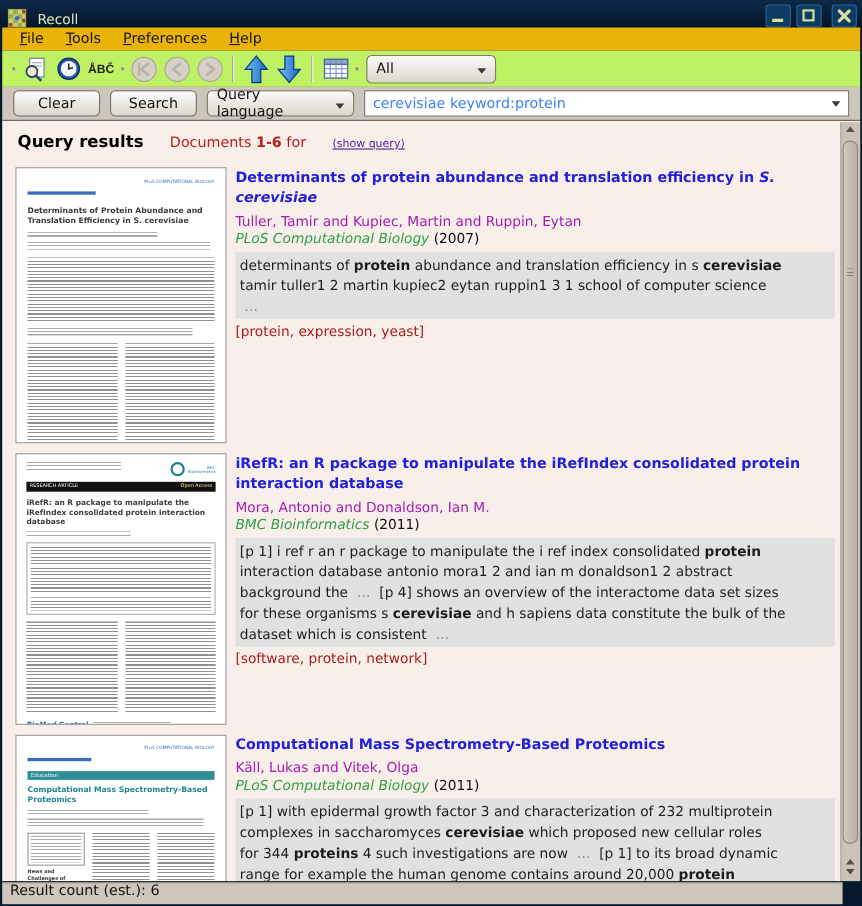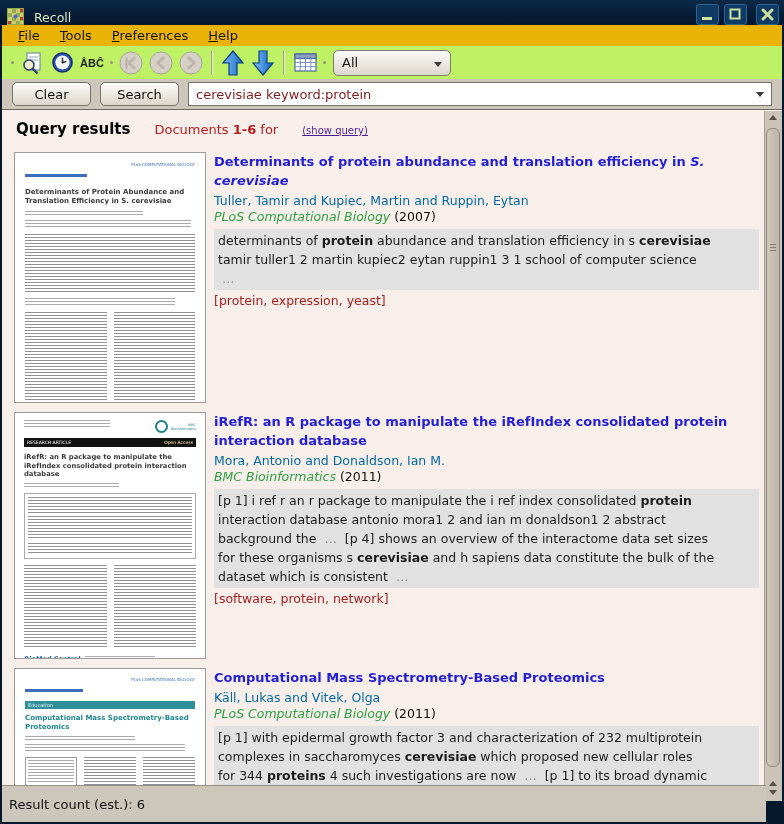--- a/index.html
+++ b/index.html
@@ -31,35 +31,35 @@
   .abc{font-size:11px;font-weight:bold;color:#222;letter-spacing:0px;}
   .combo{height:26px;border:1px solid #7f7a6e;border-radius:5px;background:linear-gradient(#fbfaf8,#dcd7cc);display:flex;align-items:center;position:relative;box-sizing:border-box;font-size:13px;color:#111;padding:0 22px 0 8px;}
   .combo .chev{position:absolute;right:8px;top:11px;width:0;height:0;border-left:4px solid transparent;border-right:4px solid transparent;border-top:5px solid #3a3a3a;}
   .combo.all{width:118px;margin-left:4px;}
 
   
   .searchrow{position:absolute;top:79px;left:2px;right:2px;height:30px;background:#cdc6ba;display:flex;align-items:center;padding:0 10px;box-sizing:border-box;gap:9px;}
   .push-btn{width:79px;height:24px;border:1px solid #76716a;border-radius:5px;background:linear-gradient(#fdfdfc,#dbd6cb);font-size:13px;color:#111;font-family:inherit;}
   .combo.qlang{width:134px;height:24px;border-radius:5px;}
   .query-wrap{flex:1;position:relative;height:24px;}
-  .query-input{width:100%;height:24px;box-sizing:border-box;border:1px solid #76716a;border-radius:0;background:#fff;font-size:13px;font-family:inherit;color:#7f1d1d;padding:0 24px 0 7px;}
+  .query-input{width:100%;height:24px;box-sizing:border-box;border:1px solid #76716a;border-radius:0;background:#fff;font-size:13px;font-family:inherit;color:#3b82f6;padding:0 24px 0 7px;}
   .query-wrap .chev{position:absolute;right:8px;top:10px;width:0;height:0;border-left:4px solid transparent;border-right:4px solid transparent;border-top:5px solid #3a3a3a;}
 
   
   .results-pane{position:absolute;top:109px;left:2px;right:2px;bottom:23px;background:#f8efeb;border-top:1px solid #6f6a61;overflow:hidden;box-sizing:border-box;}
   .results-scroll{margin-right:17px;padding:8px 6px 0 12px;}
   .res-header{display:flex;align-items:baseline;gap:24px;margin:2px 0 14px 2px;}
   .res-header .h1{font-size:15px;font-weight:bold;color:#000;}
   .res-header .docs{font-size:13px;color:#b91c1c;}
   .res-header a{font-size:10px;color:#4c1d95;text-decoration:underline;cursor:pointer;}
 
   .entry{display:flex;gap:8px;margin-bottom:9px;}
   .etext{flex:1;min-width:0;padding-top:0px;}
   .etitle{font-size:13px;font-weight:bold;color:#2420d6;line-height:19px;margin:0 0 3px 0;cursor:pointer;}
-  .eauthors{font-size:12.5px;color:#0369a1;line-height:16px;}
+  .eauthors{font-size:12.5px;color:#a21caf;line-height:16px;}
   .ejournal{font-size:12.5px;color:#0d0d0d;line-height:16px;margin-bottom:4px;}
   .ejournal .j{font-style:italic;}
   .snippet{font-size:12.5px;color:#1c1c1c;line-height:19px;background:#e1e1e1;padding:2px 4px;white-space:pre-wrap;}
   .ekeywords{font-size:12.5px;color:#a51e1e;line-height:17px;margin-top:2px;}
 
   
   .thumb{flex:0 0 192px;background:#fff;border:1px solid #9a9a9a;box-sizing:border-box;overflow:hidden;padding:9px 10px;cursor:pointer;}
   .t1{height:251px;}
   .t2{height:247px;padding:7px 9px;}
   .t3{height:250px;padding:8px 10px;}
@@ -88,21 +88,21 @@
   .tri{width:0;height:0;display:block;margin:0 auto;}
   .tri.up{border-left:4px solid transparent;border-right:4px solid transparent;border-bottom:5px solid #575048;}
   .tri.down{border-left:4px solid transparent;border-right:4px solid transparent;border-top:5px solid #575048;}
   .sb-arrow-top{position:absolute;top:4px;left:0;width:16px;}
   .sb-thumb{position:absolute;top:17px;left:1px;width:14px;bottom:34px;background:linear-gradient(to right,#cfc8bd,#bdb4a9);border:1px solid #8f877c;border-radius:6px;box-sizing:border-box;}
   .sb-grip{position:absolute;top:115px;left:3px;right:3px;height:7px;background:repeating-linear-gradient(to bottom,#857d72 0 1px,transparent 1px 3px);}
   .sb-btns{position:absolute;bottom:2px;left:0;width:16px;}
   .sb-btns .tri{margin:4px auto;}
 
   
-  .statusbar{position:absolute;left:2px;right:18px;bottom:2px;height:37px;background:#cdc6ba;border-top:1px solid #97917f;display:flex;align-items:center;padding-left:7px;box-sizing:border-box;font-size:13px;color:#111;}
+  .statusbar{position:absolute;left:2px;right:18px;bottom:2px;height:20px;background:#cdc6ba;border-top:1px solid #97917f;display:flex;align-items:flex-start;padding-left:7px;box-sizing:border-box;font-size:13px;color:#111;}
 </style>
 </head>
 <body>
 
 <div class="frame">
 
   <div class="titlebar">
     <span class="app-icon">
       <svg width="17" height="17" viewBox="0 0 17 17">
         <rect x="0" y="0" width="17" height="17" fill="#97a84e"></rect>
@@ -237,20 +237,24 @@
     <span class="tb-dot"></span>
     <div class="combo all">
       <span>All</span>
       <span class="chev"></span>
     </div>
   </div>
 
   <div class="searchrow">
     <button class="push-btn">Clear</button>
     <button class="push-btn">Search</button>
+    <div class="combo qlang">
+      <span>Query language</span>
+      <span class="chev"></span>
+    </div>
     <div class="query-wrap">
       <input class="query-input" type="text" value="cerevisiae keyword:protein" style="">
       <span class="chev"></span>
     </div>
   </div>
 
   <div class="results-pane">
     <div class="results-scroll">
 
       <div class="res-header">

